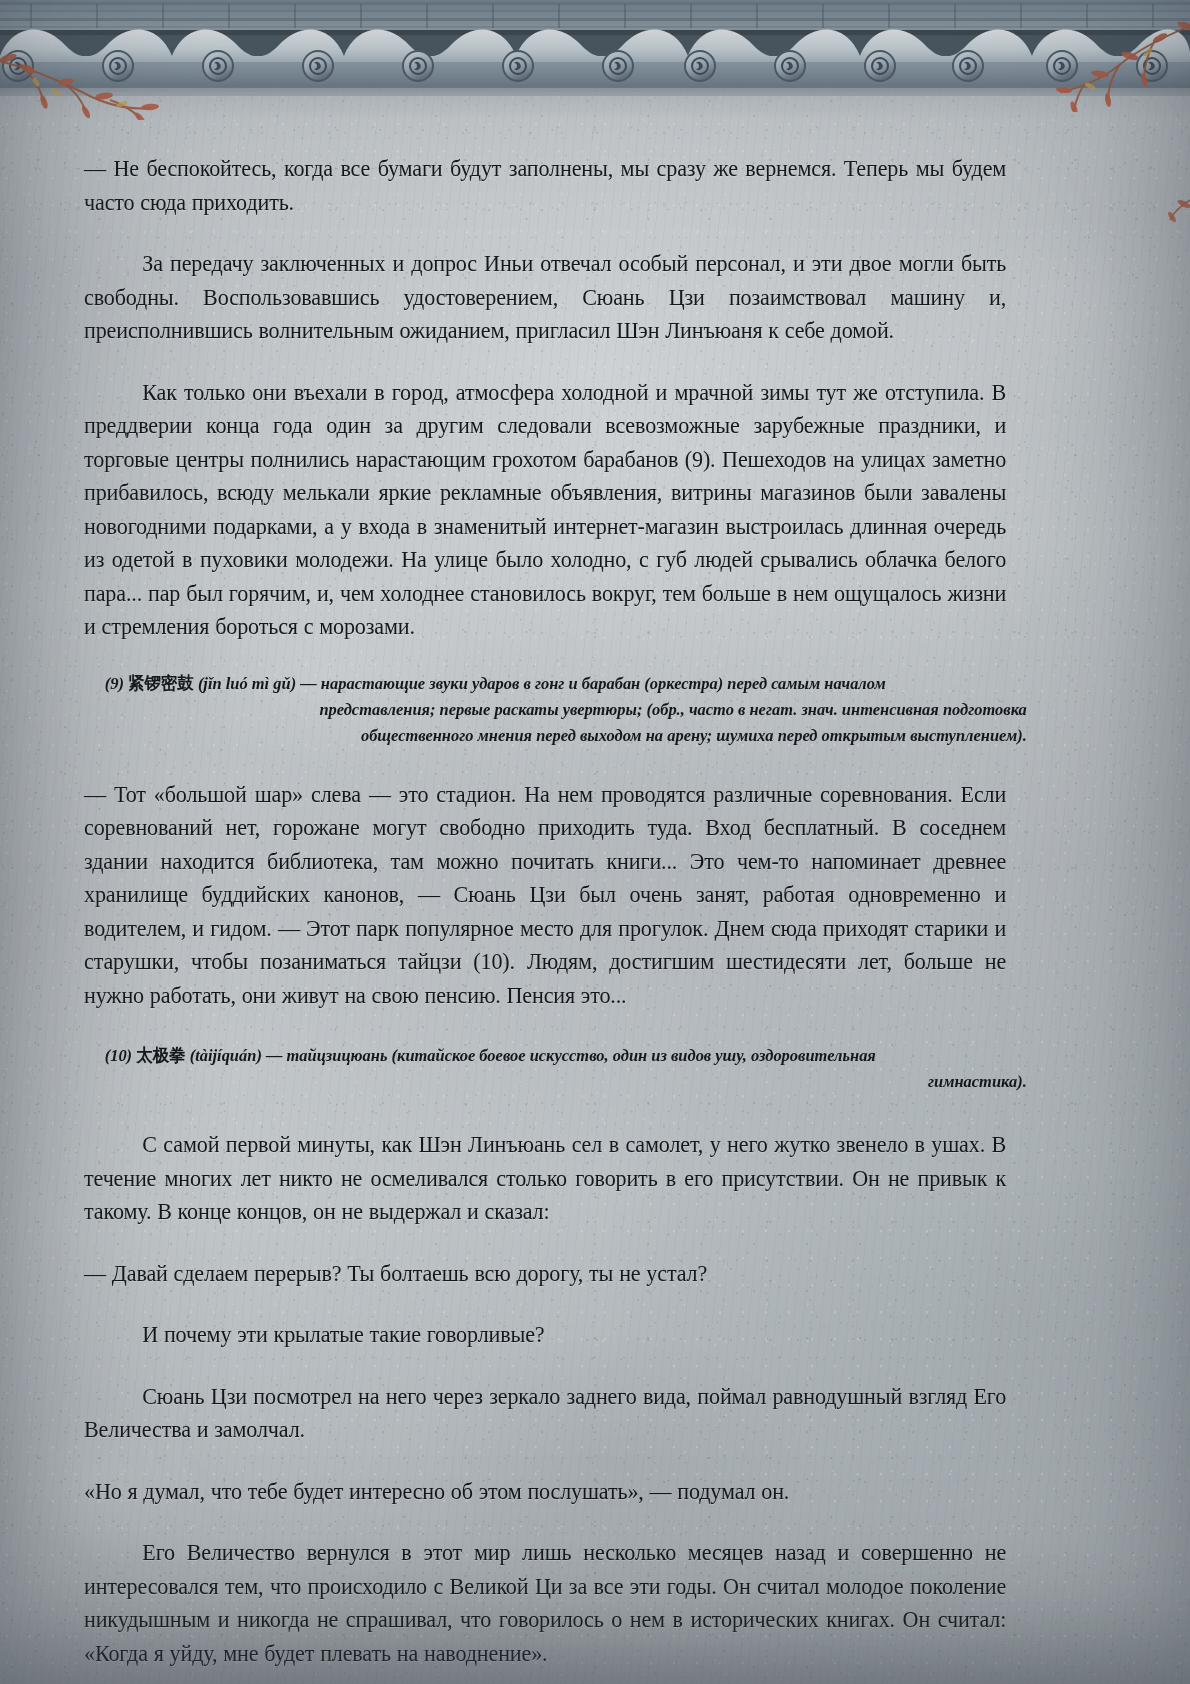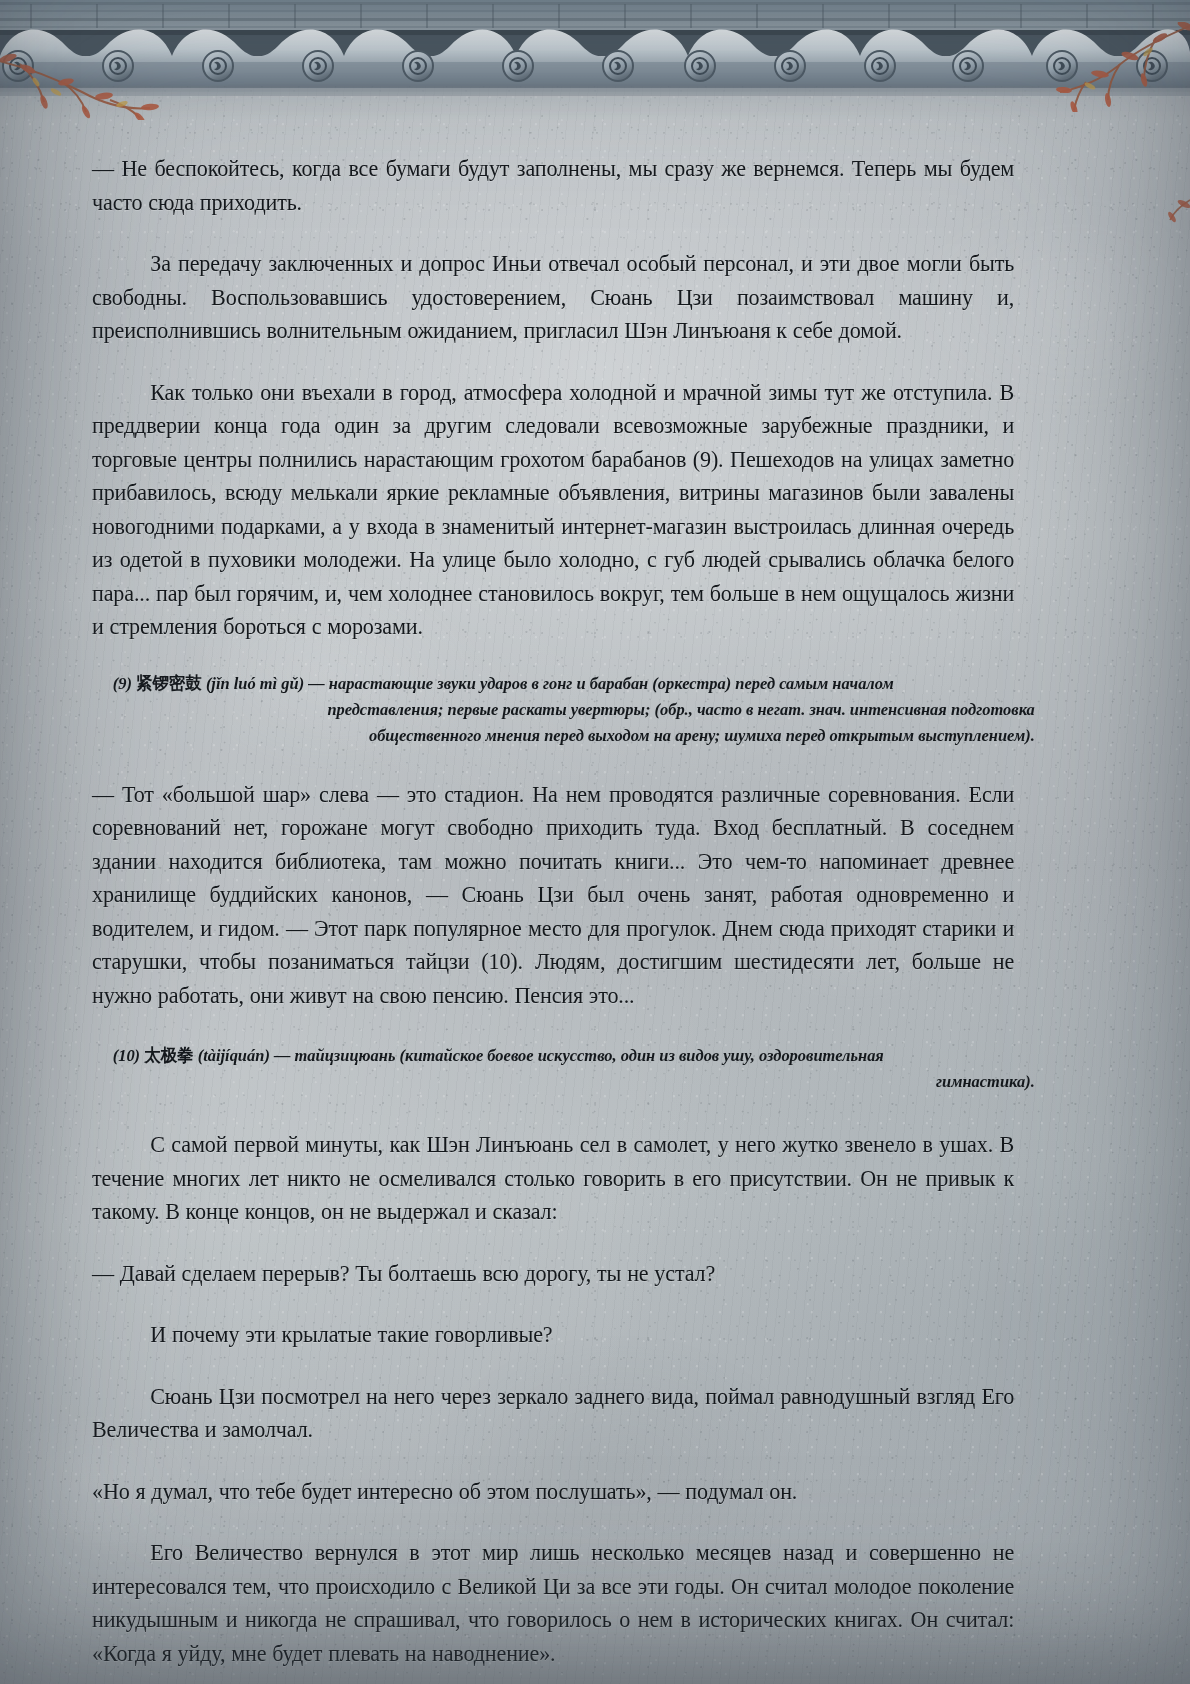--- a/index.html
+++ b/index.html
@@ -63,21 +63,21 @@
     pointer-events:none;
   }
 
   
   .banner{position:absolute;top:0;left:0;width:1190px;height:120px;overflow:hidden;}
   .banner svg{display:block;}
 
   
   .column{
     position:absolute;
-    left:92px;top:152px;width:922px;
+    left:84px;top:152px;width:922px;
     color:#14181c;
   }
   p.para{
     margin:0 0 14px 0;
     font-size:23.5px;
     line-height:33.5px;
     text-align:justify;
     text-indent:0;
     letter-spacing:-0.15px;
     word-spacing:0.5px;

